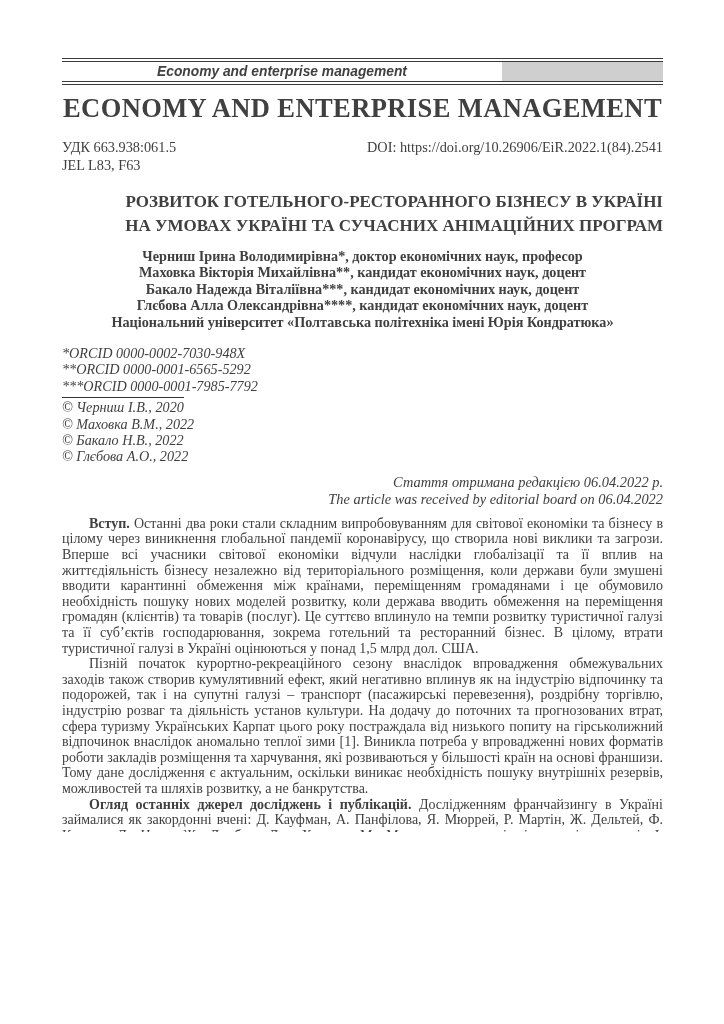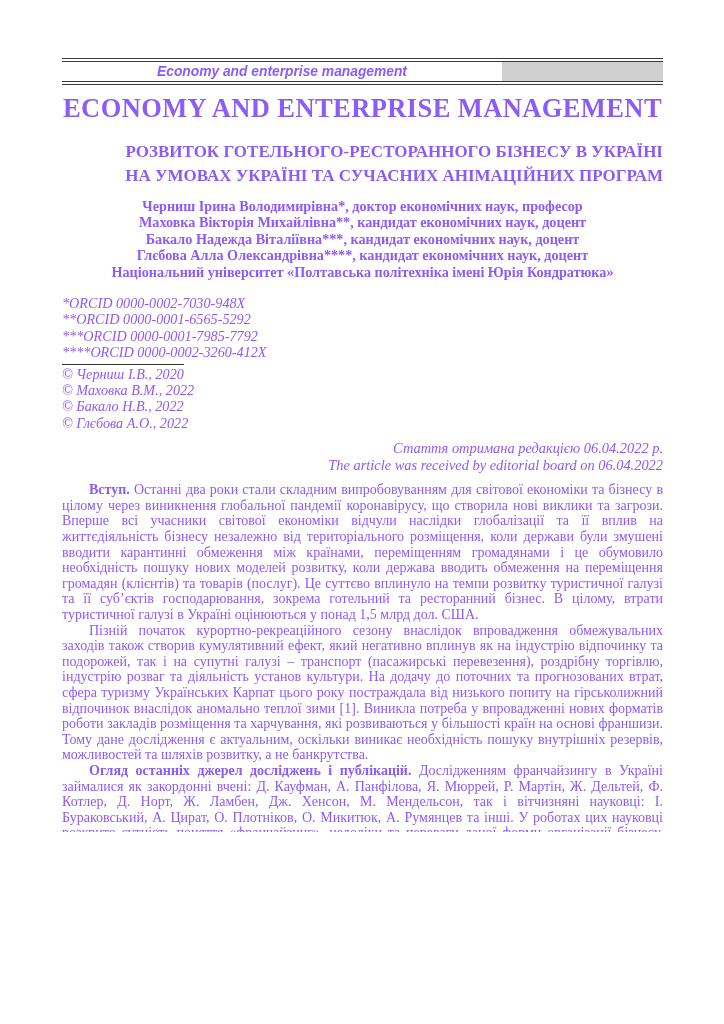--- a/index.html
+++ b/index.html
@@ -1,18 +1,18 @@
 <!DOCTYPE html>
 <html><head>
 <meta charset="utf-8">
 <style>
   html,body { margin:0; padding:0; background:#ffffff; }
   .page {
     position:relative; width:724px; height:832px; background:#ffffff;
-    color:#8b5cf6; font-family:"Liberation Serif", serif; overflow:hidden;
+    color:#404040; font-family:"Liberation Serif", serif; overflow:hidden;
   }
   .content { position:absolute; left:62px; top:58px; width:601px; }
 
   
   .rh-rule { height:2px; border-top:1px solid #3a3a3a; border-bottom:1px solid #3a3a3a; }
   .rh-band { display:flex; align-items:stretch; height:19px; }
   .rh-text {
     width:440px; text-align:center; font-family:"Liberation Sans", sans-serif;
     font-weight:bold; font-style:italic; font-size:13.8px; line-height:19px;
   }
@@ -64,39 +64,45 @@
 
     <div class="rh-rule"></div>
     <div class="rh-band">
       <div class="rh-text">Economy and enterprise management</div>
       <div class="rh-gray" style="background-color: rgb(207, 207, 207);"></div>
     </div>
     <div class="rh-rule"></div>
 
     <h1 class="section-title">ECONOMY AND ENTERPRISE MANAGEMENT</h1>
 
+    <div class="meta-row">
+      <div class="meta-left">
+        <div>УДК 663.938:061.5</div>
+        <div>JEL L83, F63</div>
+      </div>
+      <div class="meta-right">DOI: https://doi.org/10.26906/EiR.2022.1(84).2541</div>
+    </div>
 
     <h2 class="article-title">
       <span>РОЗВИТОК ГОТЕЛЬНОГО-РЕСТОРАННОГО БІЗНЕСУ В УКРАЇНІ</span><br>
       <span>НА УМОВАХ УКРАЇНІ ТА СУЧАСНИХ АНІМАЦІЙНИХ ПРОГРАМ</span>
     </h2>
 
     <div class="authors">
       <div>Черниш Ірина Володимирівна*, доктор економічних наук, професор</div>
       <div>Маховка Вікторія Михайлівна**, кандидат економічних наук, доцент</div>
       <div>Бакало Надежда Віталіївна***, кандидат економічних наук, доцент</div>
       <div>Глєбова Алла Олександрівна****, кандидат економічних наук, доцент</div>
       <div>Національний університет «Полтавська політехніка імені Юрія Кондратюка»</div>
     </div>
 
     <div class="orcids">
       <div>*ORCID 0000-0002-7030-948X</div>
       <div>**ORCID 0000-0001-6565-5292</div>
       <div>***ORCID 0000-0001-7985-7792</div>
-      <div>****ORCID 0000-0002-3260-412X</div>
     </div>
 
     <div class="sep-line"></div>
 
     <div class="copyrights">
       <div>© Черниш І.В., 2020</div>
       <div>© Маховка В.М., 2022</div>
       <div>© Бакало Н.В., 2022</div>
       <div>© Глєбова А.О., 2022</div>
     </div>

